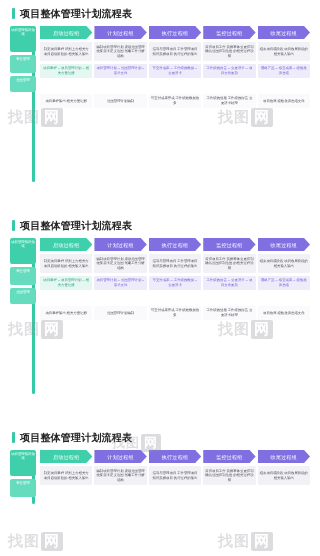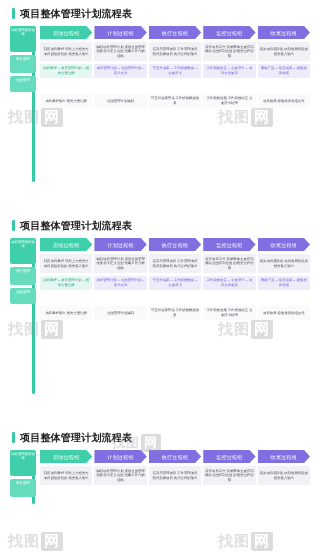--- a/index.html
+++ b/index.html
@@ -1,21 +1,21 @@
 <!DOCTYPE html>
 <html><head>
 <meta charset="utf-8">
 <style>
   html,body{margin:0;padding:0;}
   body{
     width:320px;height:556px;background:#ffffff;
     font-family:"Liberation Sans","DejaVu Sans",sans-serif;
     overflow:hidden;position:relative;
   }
-  .page{position:relative;width:320px;height:416px;}
+  .page{position:relative;width:320px;height:416px;font-family:Liberation Serif, serif;}
 
   .block{position:relative;width:320px;box-sizing:border-box;padding:8px 10px 0 10px;}
 
   .title-row{display:flex;align-items:center;gap:5px;margin:0 0 7px 2px;}
   .title-bar{width:3px;height:11px;background:#35c9a5;border-radius:1px;}
   .title-text{font-size:10px;font-weight:bold;color:#222;letter-spacing:.2px;line-height:11px;}
 
   .diagram{position:relative;width:300px;}
 
   

